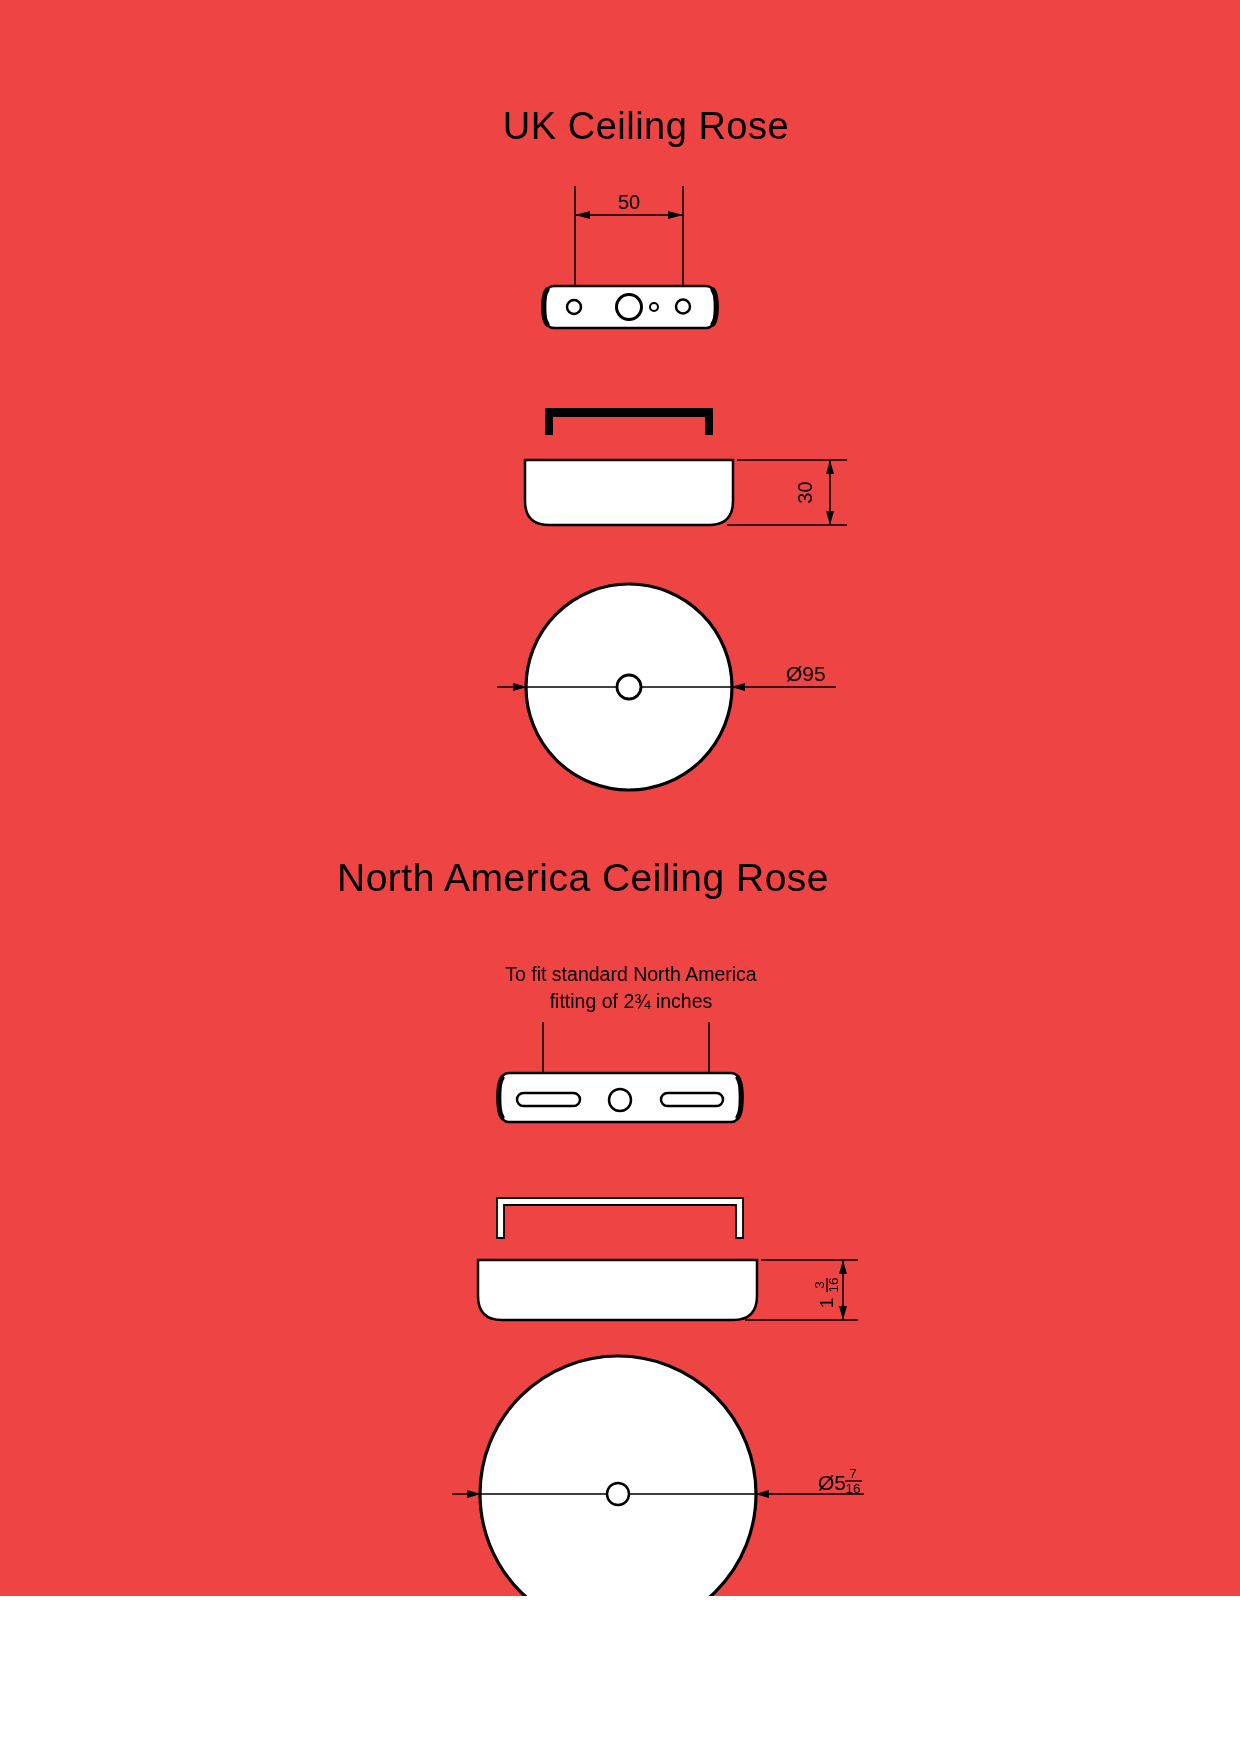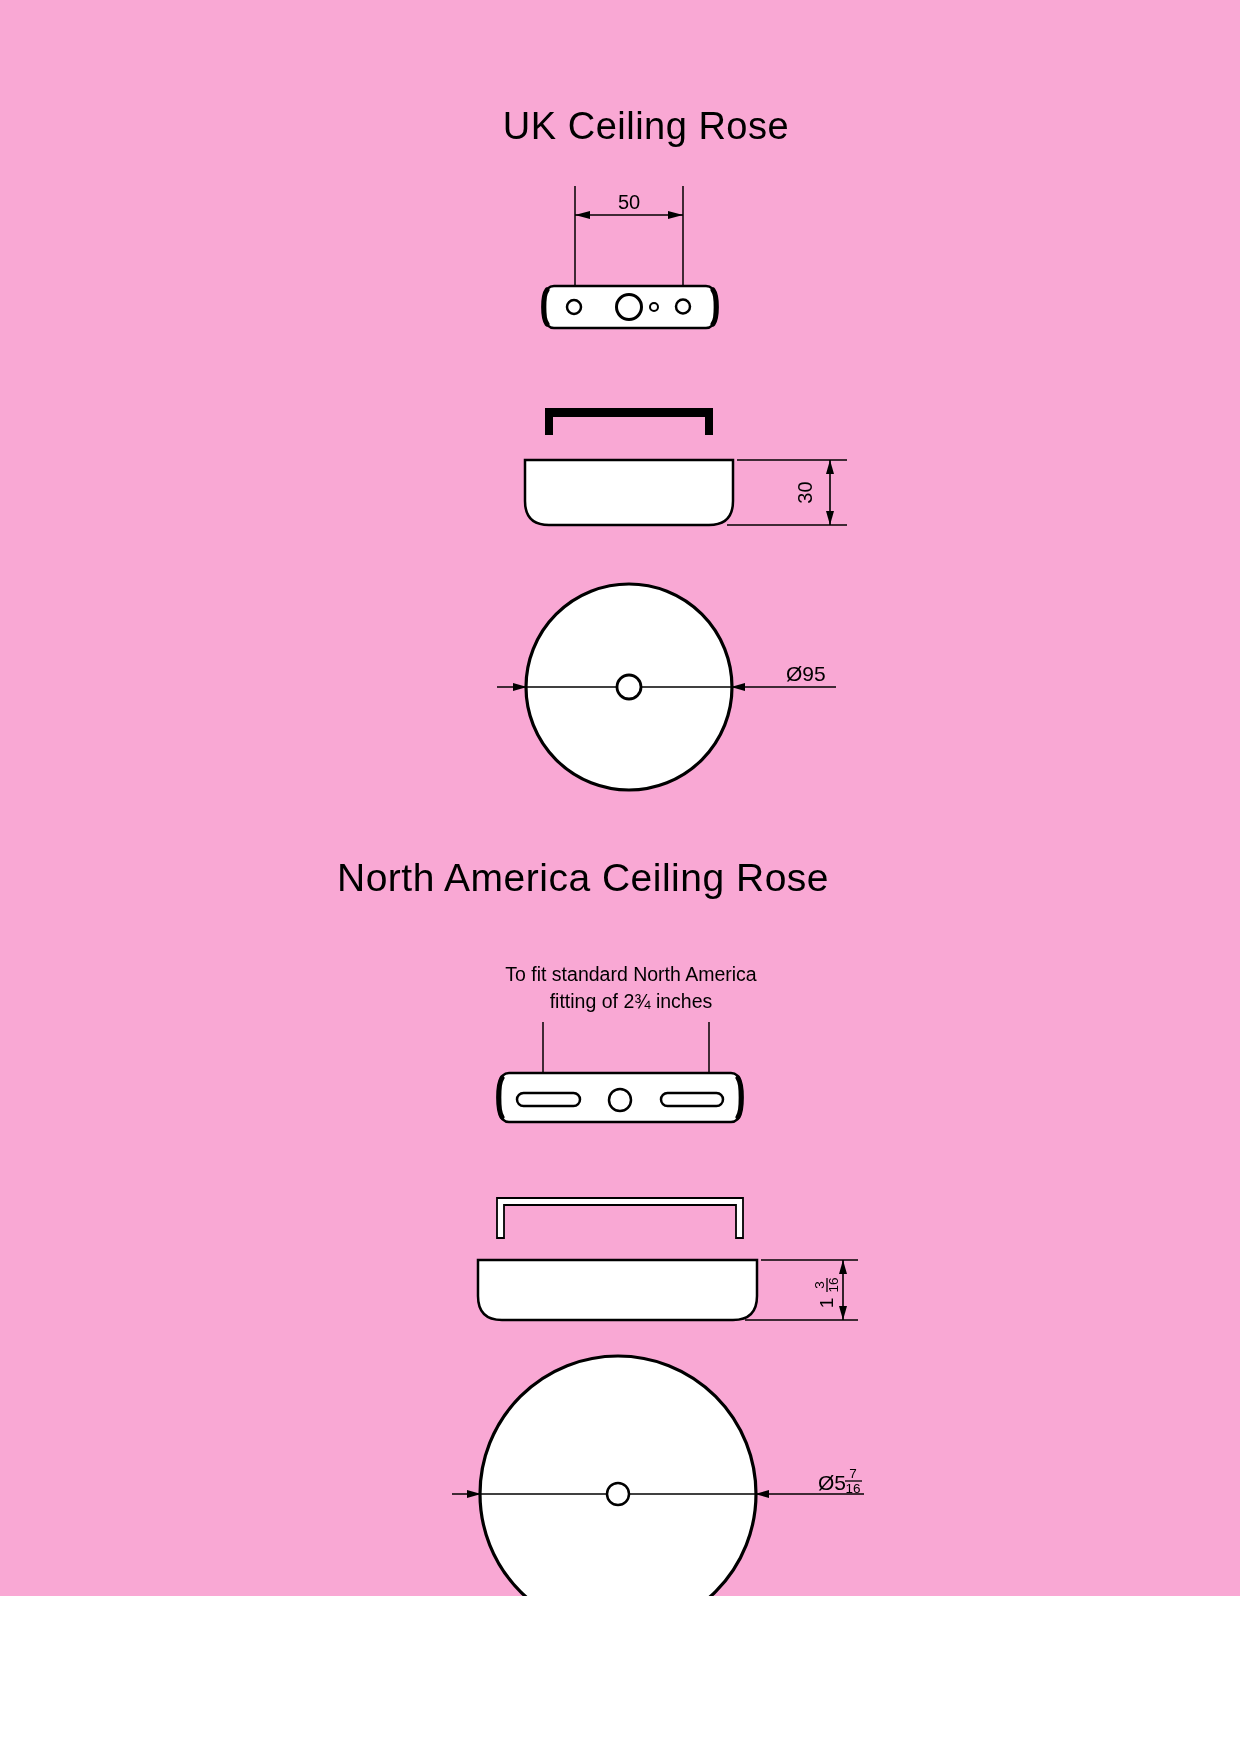--- a/index.html
+++ b/index.html
@@ -1,16 +1,16 @@
 <!DOCTYPE html>
 <html><head>
 <meta charset="utf-8">
 <style>
   html,body{margin:0;padding:0;background:#fff;}
-  .page{position:relative;width:1240px;height:1596px;background:#f9a8d4;overflow:hidden;}
+  .page{position:relative;width:1240px;height:1596px;background:#ef4444;overflow:hidden;}
   svg{position:absolute;left:0;top:0;}
   text{font-family:"Liberation Sans","DejaVu Sans",sans-serif;fill:#000;}
   .title{font-size:38px;letter-spacing:0.5px;}
   .title-na{font-size:39px;letter-spacing:0.5px;}
   .dim{font-size:20px;}
   .dim-small{font-size:13.5px;}
   .note{font-size:19.5px;}
   .outline{fill:#ffffff;stroke:#000;stroke-width:2.5;}
   .thickedge{fill:none;stroke:#000;stroke-width:5;stroke-linecap:round;}
   .hole{fill:#ffffff;stroke:#000;stroke-width:2.5;}

